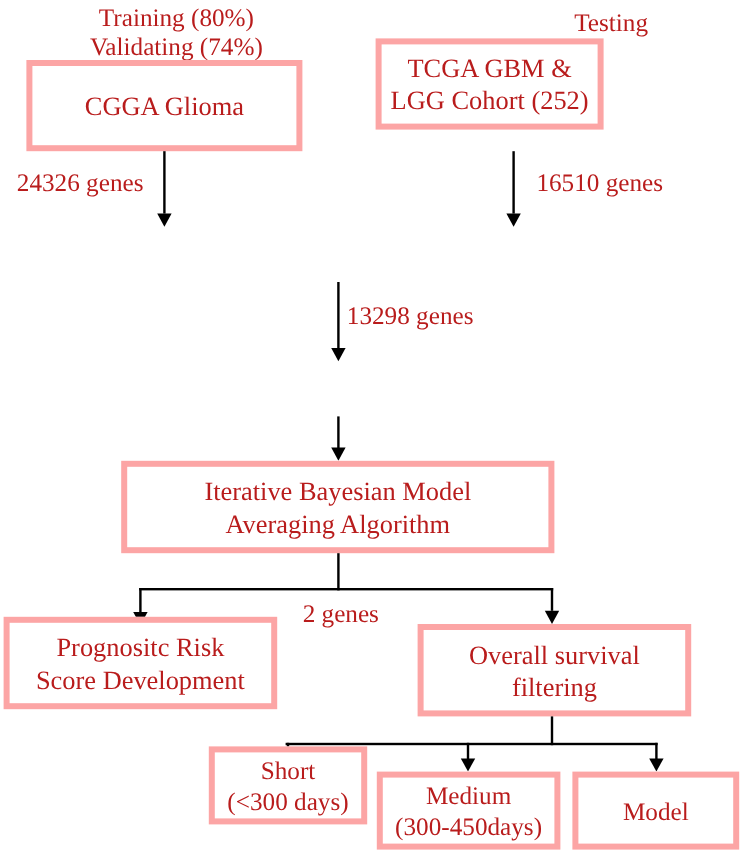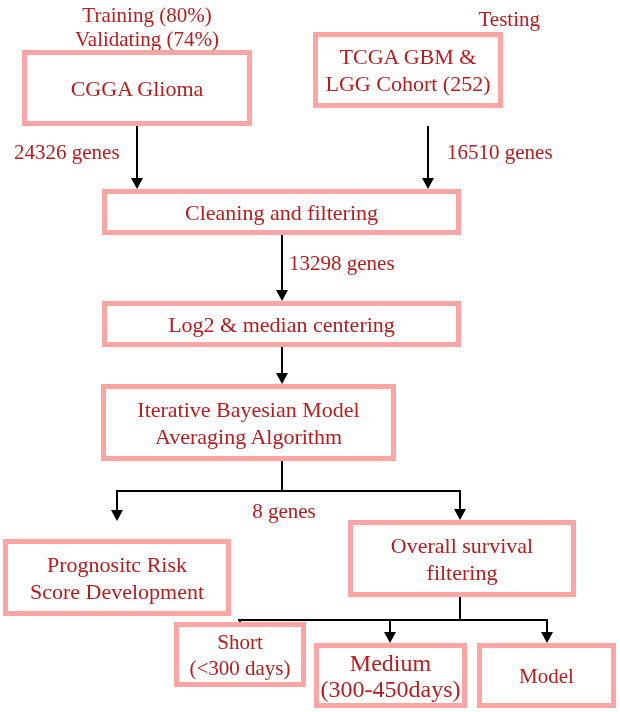--- a/index.html
+++ b/index.html
@@ -41,49 +41,43 @@
     <span>LGG Cohort (252)</span>
   </div>
 
   <div class="vline" style="left:136px;top:126px;height:52px"></div>
   <div class="ahead" style="left:131px;top:178px"></div>
   <div class="vline" style="left:427px;top:126px;height:52px"></div>
   <div class="ahead" style="left:422px;top:178px"></div>
   <div class="lbl" style="left:14px;top:140px">24326 genes</div>
   <div class="lbl" style="left:447px;top:140px">16510 genes</div>
 
-  <div class="box" style="left:102px;top:189px;width:359px;height:46px">
-    <span>Cleaning and filtering</span>
-  </div>
 
   <div class="vline" style="left:281px;top:235px;height:56px"></div>
   <div class="ahead" style="left:276px;top:290px"></div>
   <div class="lbl" style="left:289px;top:251px">13298 genes</div>
 
-  <div class="box" style="left:102px;top:301px;width:359px;height:46px">
-    <span>Log2 &amp; median centering</span>
-  </div>
 
   <div class="vline" style="left:281px;top:347px;height:27px"></div>
   <div class="ahead" style="left:276px;top:373px"></div>
 
-  <div class="box" style="left:101px;top:384px;width:295px;height:77px">
+  <div class="box" style="left:101px;top:384px;width:361px;height:77px">
     <span>Iterative Bayesian Model</span>
     <span>Averaging Algorithm</span>
   </div>
 
   <div class="vline" style="left:281px;top:461px;height:31px"></div>
   <div class="hline" style="left:116px;top:490px;width:345px"></div>
   <div class="vline" style="left:116px;top:490px;height:20px"></div>
   <div class="ahead" style="left:111px;top:510px"></div>
   <div class="vline" style="left:459px;top:490px;height:19px"></div>
   <div class="ahead" style="left:454px;top:509px"></div>
-  <div class="lbl" style="left:244px;top:499px;width:80px;text-align:center">8 genes</div>
+  <div class="lbl" style="left:244px;top:499px;width:80px;text-align:center">2 genes</div>
 
-  <div class="box" style="left:3px;top:539px;width:228px;height:77px">
+  <div class="box" style="left:3px;top:514px;width:228px;height:77px">
     <span>Prognositc Risk</span>
     <span>Score Development</span>
   </div>
 
   <div class="box" style="left:348px;top:520px;width:228px;height:77px">
     <span>Overall survival</span>
     <span>filtering</span>
   </div>
 
   <div class="vline" style="left:459px;top:597px;height:24px"></div>
@@ -92,21 +86,21 @@
   <div class="ahead" style="left:234px;top:632px"></div>
   <div class="vline" style="left:389px;top:619px;height:14px"></div>
   <div class="ahead" style="left:384px;top:632px"></div>
   <div class="vline" style="left:546px;top:619px;height:14px"></div>
   <div class="ahead" style="left:541px;top:632px"></div>
 
   <div class="box" style="left:174px;top:622px;width:132px;height:65px;font-size:21px;line-height:26px">
     <span>Short</span>
     <span>(&lt;300 days)</span>
   </div>
-  <div class="box" style="left:314px;top:643px;width:153px;height:65px;font-size:24px;line-height:26px">
+  <div class="box" style="left:314px;top:643px;width:153px;height:65px;font-size:21px;line-height:26px">
     <span>Medium</span>
     <span>(300-450days)</span>
   </div>
   <div class="box" style="left:477px;top:643px;width:139px;height:65px;font-size:21px;line-height:26px">
     <span>Model</span>
   </div>
 
 </div>
 
 </body></html>

